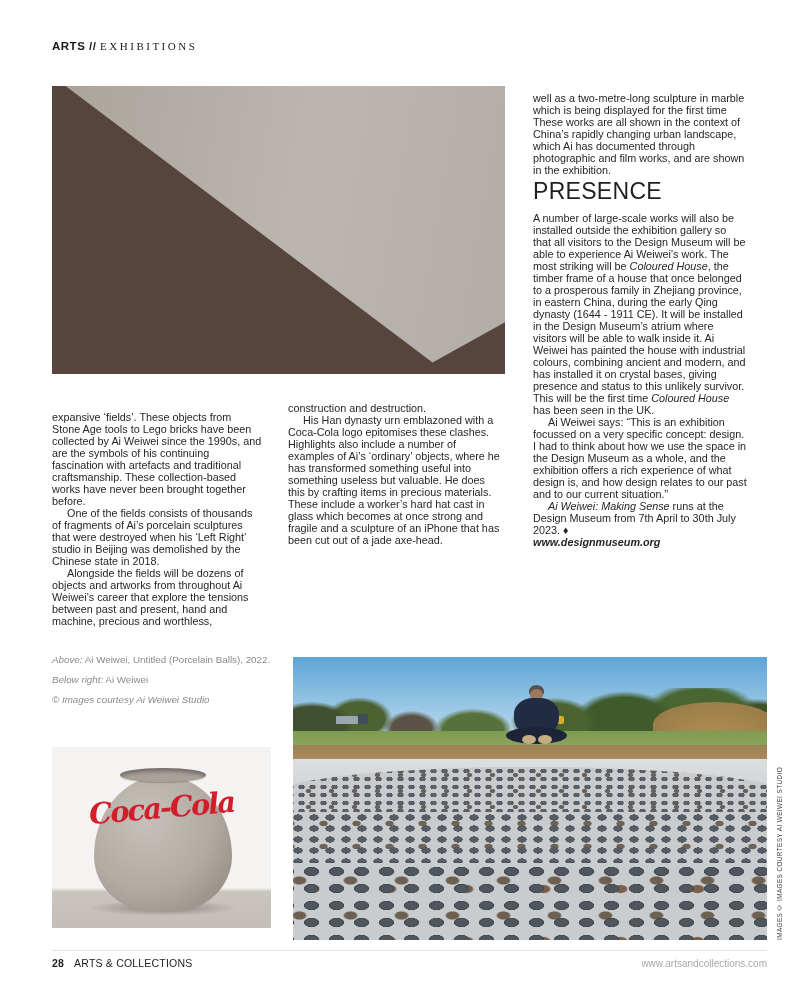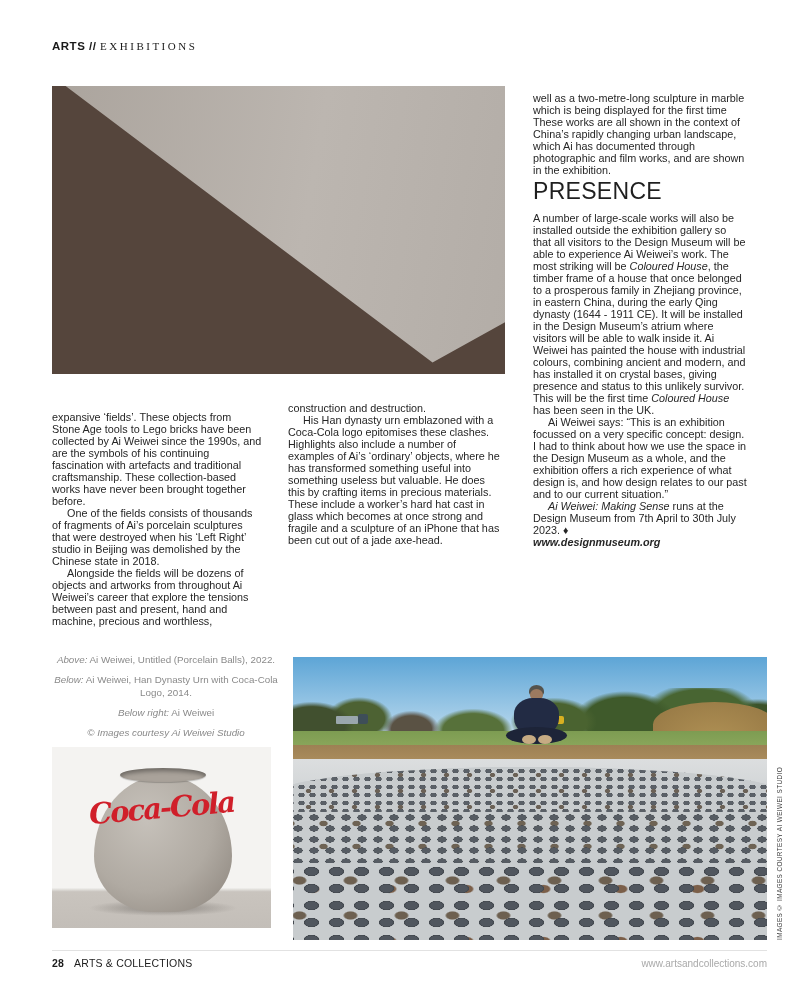--- a/index.html
+++ b/index.html
@@ -28,21 +28,21 @@
   .col p{margin:0;}
   .col p.indent{text-indent:15px;}
   .col1{left:52px;top:411px;width:210px;}
   .col2{left:288px;top:402px;width:214px;}
   .col3{left:533px;top:92px;width:214px;}
   .subhead{font-size:23px;letter-spacing:.3px;color:#1f1f1f;margin:9px 0 15px 0;font-weight:400;}
   .i{font-style:italic;}
   .bi{font-weight:bold;font-style:italic;}
   
   .captions{position:absolute;left:52px;top:653px;width:228px;font-size:9.8px;line-height:13px;color:#8a8a8a;}
-  .captions .cap{margin:0 0 7px 0;text-align:center;}
+  .captions .cap{margin:0 0 7px 0;}
   
   .photo-urn{position:absolute;left:52px;top:747px;width:219px;height:181px;
      background:linear-gradient(#f4f3f1 0 78%,#efeeec 78%,#c9c4be 80%,#c3beb8 100%);overflow:hidden;}
   .urn-shadow{position:absolute;left:36px;bottom:12px;width:150px;height:16px;border-radius:50%;
      background:radial-gradient(ellipse,rgba(60,55,50,.45),rgba(60,55,50,0) 70%);}
   .urn-body{position:absolute;left:42px;bottom:16px;width:138px;height:136px;
      border-radius:50% 50% 44% 44% / 60% 60% 42% 42%;
      background:radial-gradient(ellipse at 38% 32%,#c6c1ba,#b0aaa2 55%,#948d85 88%,#89827a);}
   .urn-rim{position:absolute;left:68px;bottom:146px;width:86px;height:14px;border-radius:50%;
      background:#a9a29a;box-shadow:inset 0 3px 4px rgba(0,0,0,.35),0 1px 1px rgba(0,0,0,.2);}
@@ -137,21 +137,20 @@
     <p><span>well as a two-metre-long sculpture in marble which is being displayed for the first time These works are all shown in the context of China’s rapidly changing urban landscape, which Ai has documented through photographic and film works, and are shown in the exhibition.</span></p>
     <div class="subhead">PRESENCE</div>
     <p><span>A number of large-scale works will also be installed outside the exhibition gallery so that all visitors to the Design Museum will be able to experience Ai Weiwei’s work. The most striking will be </span><span class="i">Coloured House</span><span>, the timber frame of a house that once belonged to a prosperous family in Zhejiang province, in eastern China, during the early Qing dynasty (1644 - 1911 CE). It will be installed in the Design Museum’s atrium where visitors will be able to walk inside it. Ai Weiwei has painted the house with industrial colours, combining ancient and modern, and has installed it on crystal bases, giving presence and status to this unlikely survivor. This will be the first time </span><span class="i">Coloured House</span><span> has been seen in the UK.</span></p>
     <p class="indent"><span>Ai Weiwei says: “This is an exhibition focussed on a very specific concept: design. I had to think about how we use the space in the Design Museum as a whole, and the exhibition offers a rich experience of what design is, and how design relates to our past and to our current situation.”</span></p>
     <p class="indent"><span class="i">Ai Weiwei: Making Sense</span><span> runs at the Design Museum from 7th April to 30th July 2023. ♦</span></p>
     <p><span class="bi">www.designmuseum.org</span></p>
   </div>
 
   <div class="captions">
     <p class="cap"><span class="i">Above:</span><span>   Ai Weiwei, Untitled (Porcelain Balls), 2022.</span></p>
-    <p class="cap"><span class="i">Below:</span><span>   Ai Weiwei, Han Dynasty Urn with Coca-Cola Logo, 2014.</span></p>
     <p class="cap"><span class="i">Below right:</span><span> Ai Weiwei</span></p>
     <p class="cap"><span class="i">© Images courtesy Ai Weiwei Studio</span></p>
   </div>
 
   <div class="photo-urn">
     <div class="urn-shadow"></div>
     <div class="urn-body"></div>
     <div class="urn-rim"></div>
     <div class="urn-logo">Coca-Cola</div>
   </div>

